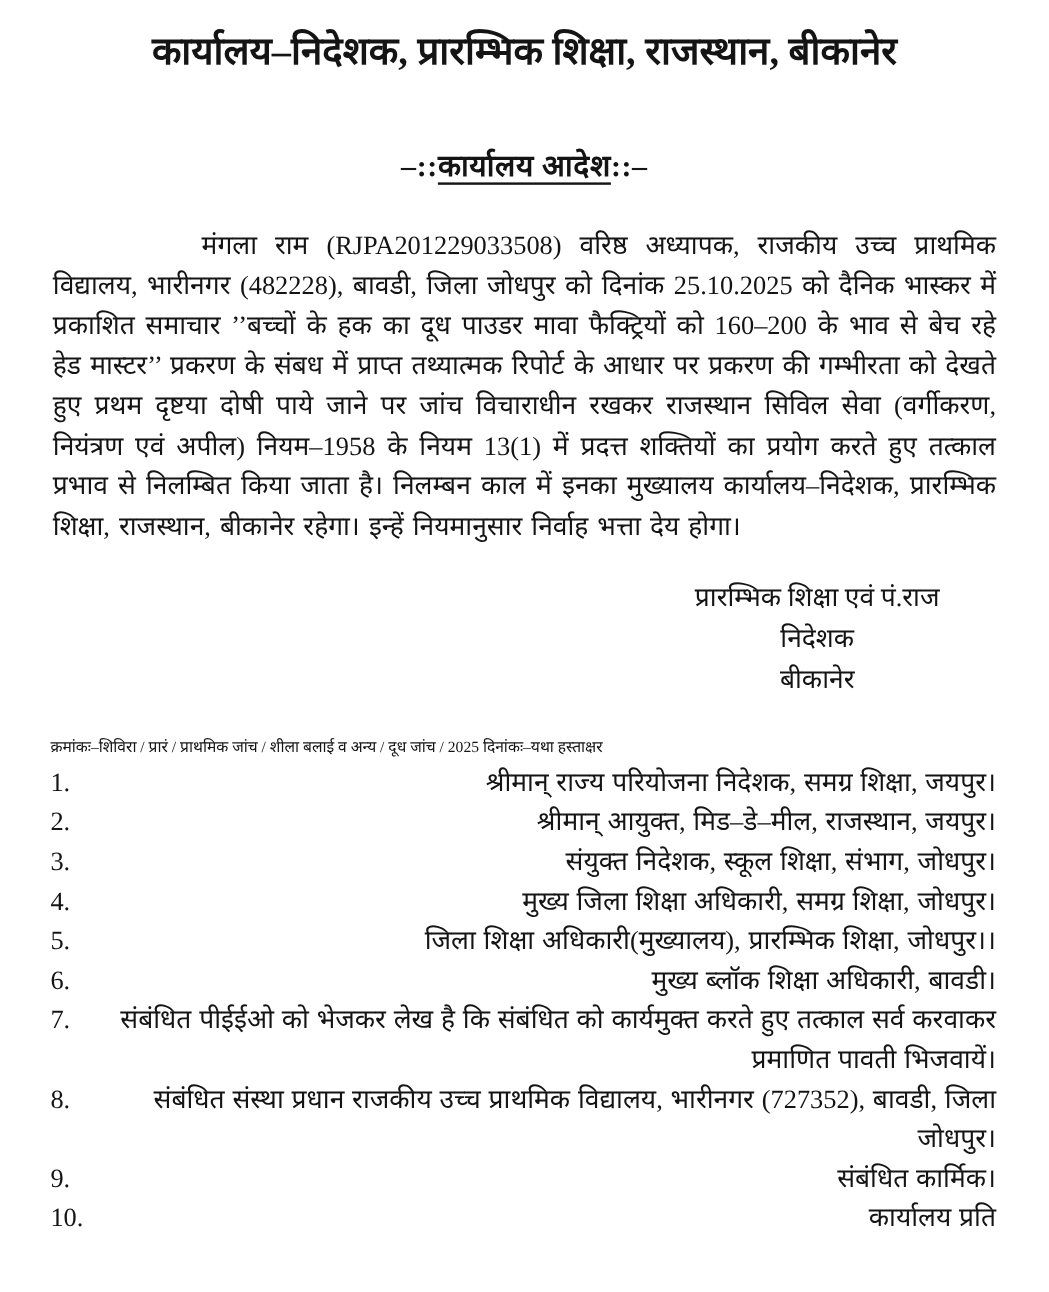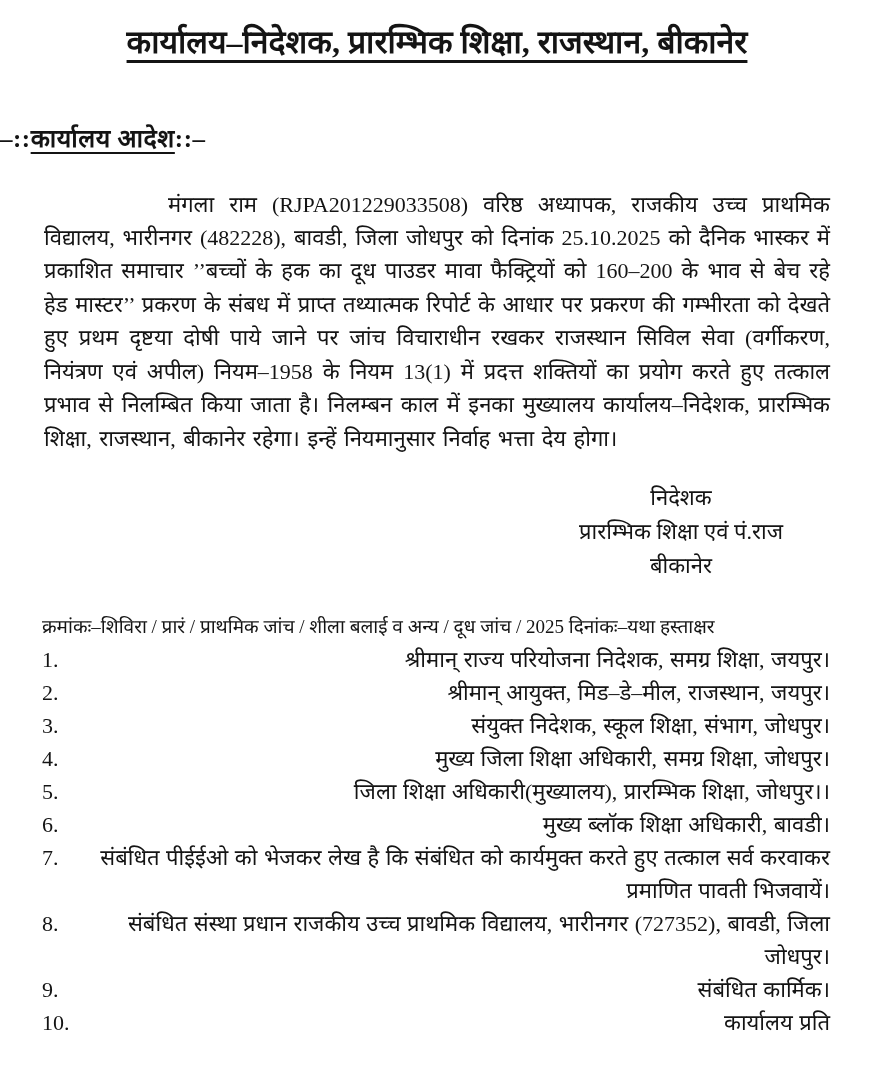--- a/index.html
+++ b/index.html
@@ -19,26 +19,26 @@
     overflow: hidden;
   }
   .office-title {
     margin: 22px 24px 0 24px;
     text-align: center;
     font-size: 32px;
     font-weight: 700;
     line-height: 1.3;
   }
   .office-title .u {
-    text-decoration: underline;
     text-decoration-thickness: 3px;
     text-underline-offset: 7px;
   }
   .order-heading {
     margin-top: 56px;
+    text-align: center;
     font-size: 25px;
     font-weight: 700;
     letter-spacing: 0.5px;
   }
   .order-heading .u {
     text-decoration: underline;
     text-decoration-thickness: 2px;
     text-underline-offset: 5px;
   }
   .order-body {
@@ -51,21 +51,21 @@
   }
   .signature-block {
     margin: 26px 62px 0 auto;
     width: 262px;
     text-align: center;
     font-size: 22px;
     line-height: 1.55;
   }
   .reference-line {
     margin: 30px 20px 0 42px;
-    font-size: 19px;
+    font-size: 13px;
     white-space: nowrap;
   }
   .copy-intro {
     margin: 3px 44px 0 42px;
     font-size: 22px;
   }
   .copy-list {
     margin: 4px 44px 0 42px;
     font-size: 22px;
   }
@@ -92,22 +92,22 @@
     <span class="u">कार्यालय–निदेशक, प्रारम्भिक शिक्षा, राजस्थान, बीकानेर</span>
   </div>
 
   <div class="order-heading">
     <span>–::</span><span class="u">कार्यालय आदेश</span><span>::–</span>
   </div>
 
   <p class="order-body">मंगला राम (RJPA201229033508) वरिष्ठ अध्यापक, राजकीय उच्च प्राथमिक विद्यालय, भारीनगर (482228), बावडी, जिला जोधपुर को दिनांक 25.10.2025 को दैनिक भास्कर में प्रकाशित समाचार ’’बच्चों के हक का दूध पाउडर मावा फैक्ट्रियों को 160–200 के भाव से बेच रहे हेड मास्टर’’ प्रकरण के संबध में प्राप्त तथ्यात्मक रिपोर्ट के आधार पर प्रकरण की गम्भीरता को देखते हुए प्रथम दृष्टया दोषी पाये जाने पर जांच विचाराधीन रखकर राजस्थान सिविल सेवा (वर्गीकरण, नियंत्रण एवं अपील) नियम–1958 के नियम 13(1) में प्रदत्त शक्तियों का प्रयोग करते हुए तत्काल प्रभाव से निलम्बित किया जाता है। निलम्बन काल में इनका मुख्यालय कार्यालय–निदेशक, प्रारम्भिक शिक्षा, राजस्थान, बीकानेर रहेगा। इन्हें नियमानुसार निर्वाह भत्ता देय होगा।</p>
 
   <div class="signature-block">
+    <div>प्रारम्भिक शिक्षा एवं पं.राज</div>
     <div>निदेशक</div>
-    <div>प्रारम्भिक शिक्षा एवं पं.राज</div>
     <div>बीकानेर</div>
   </div>
 
   <div class="reference-line">क्रमांकः–शिविरा / प्रारं / प्राथमिक जांच / शीला बलाई व अन्य / दूध जांच / 2025 दिनांकः–यथा हस्ताक्षर</div>
 
 
   <div class="copy-list">
     <div class="copy-item">
       <span class="copy-num">1.</span>
       <span class="copy-text">श्रीमान् राज्य परियोजना निदेशक, समग्र शिक्षा, जयपुर।</span>

